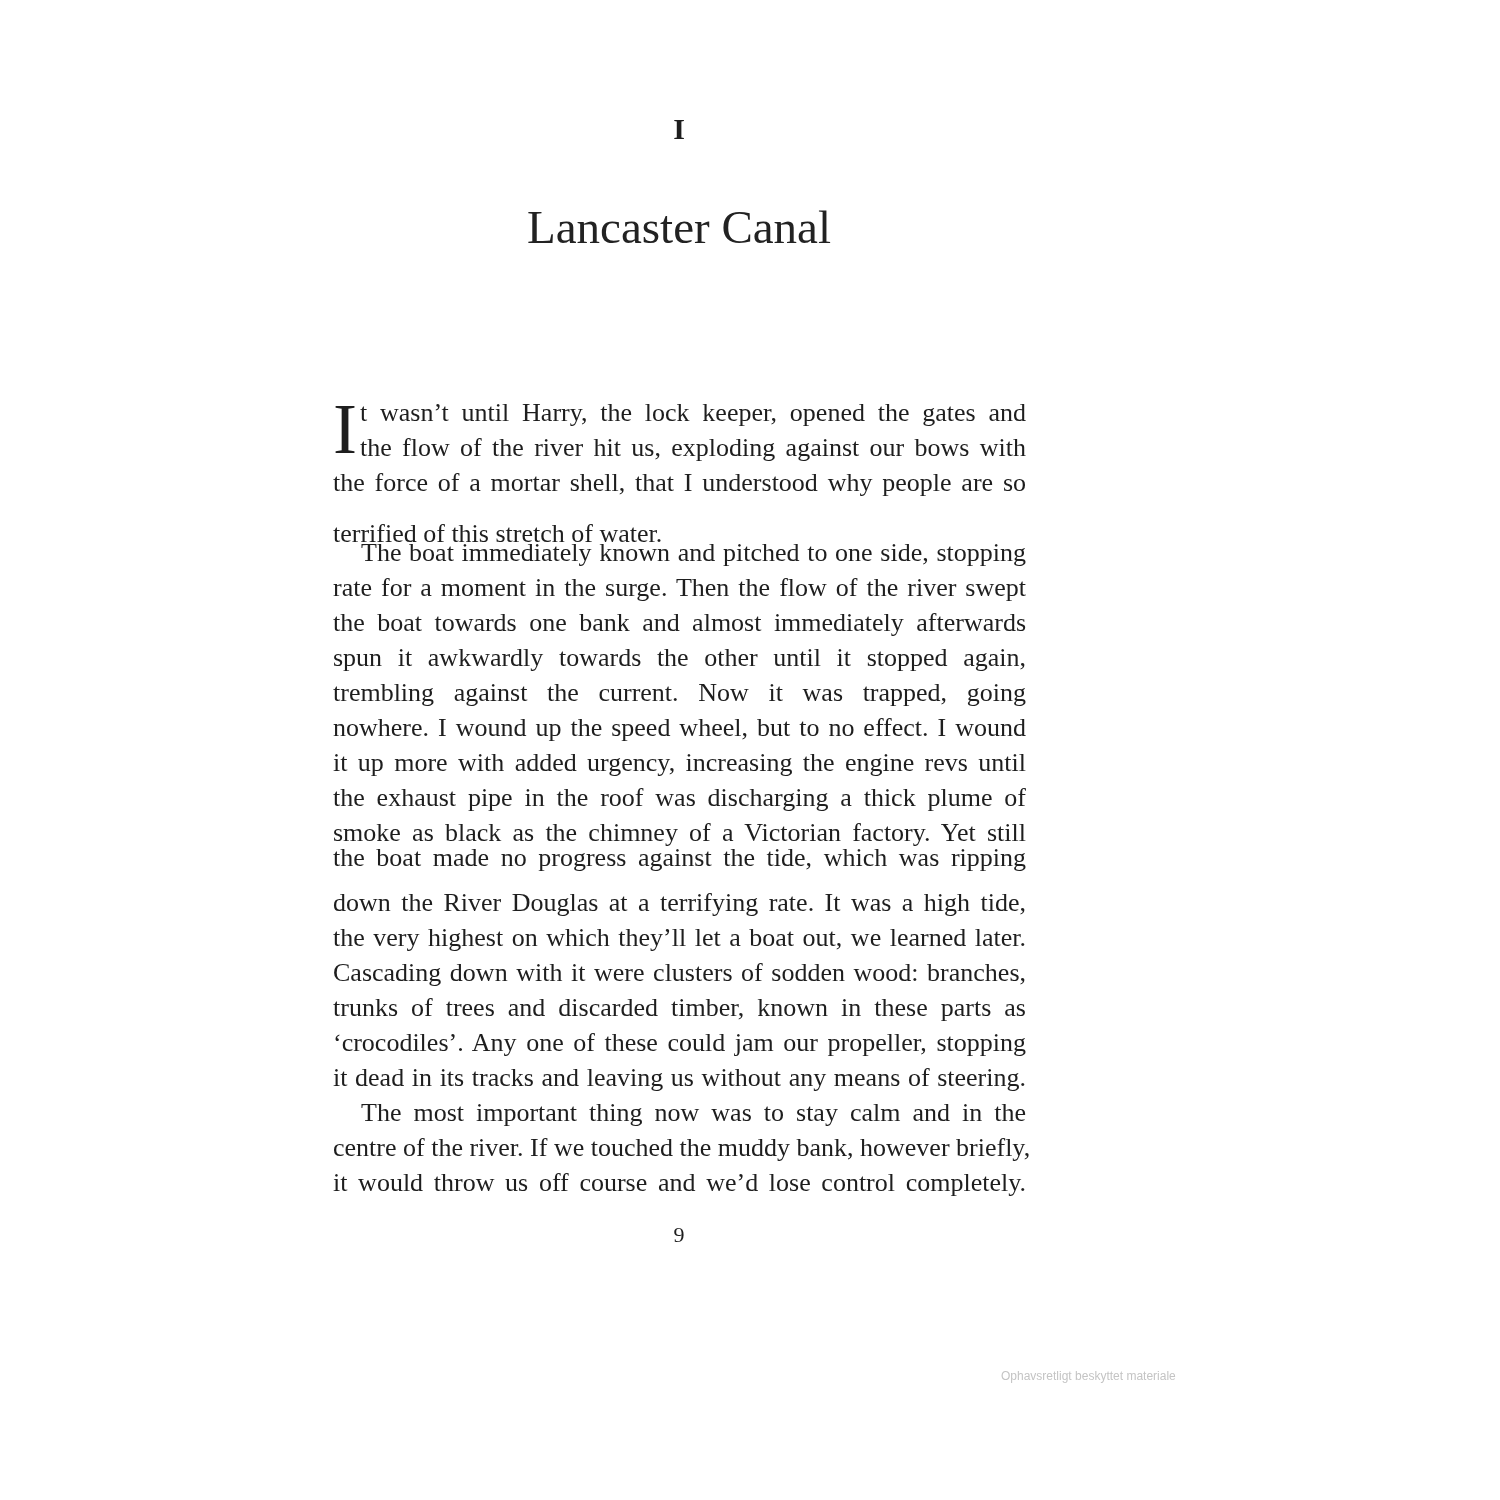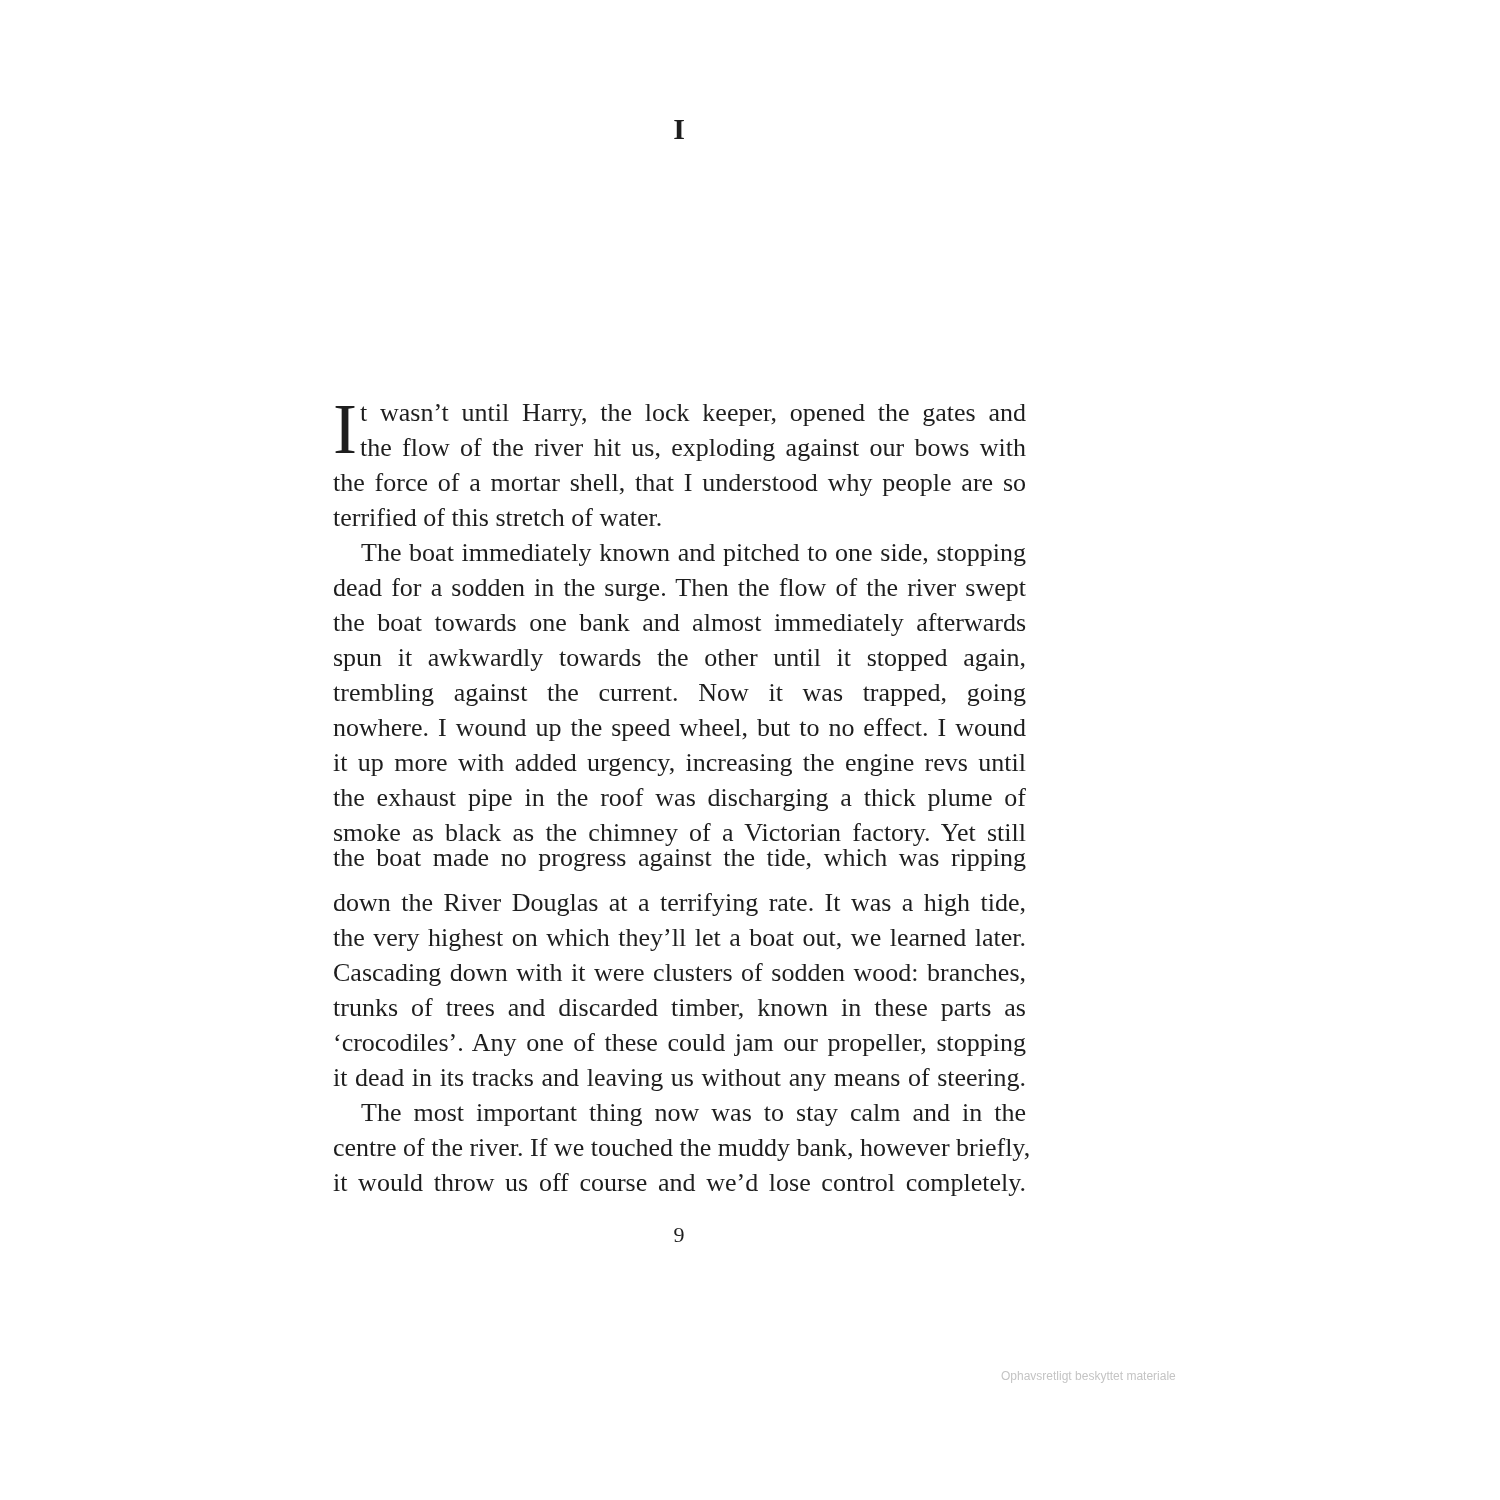--- a/index.html
+++ b/index.html
@@ -5,44 +5,45 @@
   html, body { margin: 0; padding: 0; background: #ffffff; }
   body { width: 1500px; height: 1500px; position: relative; overflow: hidden;
          font-family: "Liberation Serif", "DejaVu Serif", serif; color: #1e1e1e; }
   .chapter-num { position: absolute; top: 112px; left: 0; width: 1358px; text-align: center;
                  font-size: 30px; font-weight: bold; }
   .title { position: absolute; top: 200px; left: 0; width: 1358px; text-align: center;
            font-size: 47px; line-height: 55px; color: #222; }
   .body-text { position: absolute; left: 333px; top: 395px; width: 693px; }
   .line { position: absolute; left: 0; width: 693px; height: 35px; font-size: 26px;
           line-height: 35px; text-align: justify; text-align-last: justify; white-space: nowrap; }
-  .line.last { text-align-last: left; }
+  .line.last { text-align-last: left; margin-top: 16px; }
   .line.indent { padding-left: 28px; box-sizing: border-box; }
   .line.after-cap { left: 27px; width: 666px; }
   .dropcap { position: absolute; left: 0; top: 4px; font-size: 72px; line-height: 60px; }
   .page-num { position: absolute; top: 1222px; left: 0; width: 1358px; text-align: center; font-size: 22px; }
   .watermark { position: absolute; top: 1369px; left: 1001px; font-family: "Liberation Sans", sans-serif;
                font-size: 12px; color: #c4c4c4; }
 </style>
 </head>
 <body>
 
 <div class="chapter-num">I</div>
 
 <div class="title">
+  <div>Lancaster Canal</div>
 </div>
 
 <div class="body-text">
   <span class="dropcap">I</span>
   <div class="line after-cap" style="top:0px">t wasn’t until Harry, the lock keeper, opened the gates and</div>
   <div class="line after-cap" style="top:35px">the flow of the river hit us, exploding against our bows with</div>
   <div class="line" style="top:70px">the force of a mortar shell, that I understood why people are so</div>
   <div class="line last" style="top:105px">terrified of this stretch of water.</div>
   <div class="line indent" style="top:140px">The boat immediately known and pitched to one side, stopping</div>
-  <div class="line" style="top:175px">dead for a sodden in the surge. Then the flow of the river swept</div>
+  <div class="line" style="top:175px">rate for a moment in the surge. Then the flow of the river swept</div>
   <div class="line" style="top:210px">the boat towards one bank and almost immediately afterwards</div>
   <div class="line" style="top:245px">spun it awkwardly towards the other until it stopped again,</div>
   <div class="line" style="top:280px">trembling against the current. Now it was trapped, going</div>
   <div class="line" style="top:315px">nowhere. I wound up the speed wheel, but to no effect. I wound</div>
   <div class="line" style="top:350px">it up more with added urgency, increasing the engine revs until</div>
   <div class="line" style="top:385px">the exhaust pipe in the roof was discharging a thick plume of</div>
   <div class="line" style="top:420px">smoke as black as the chimney of a Victorian factory. Yet still</div>
   <div class="line" style="top:445px">the boat made no progress against the tide, which was ripping</div>
   <div class="line" style="top:490px">down the River Douglas at a terrifying rate. It was a high tide,</div>
   <div class="line" style="top:525px">the very highest on which they’ll let a boat out, we learned later.</div>

